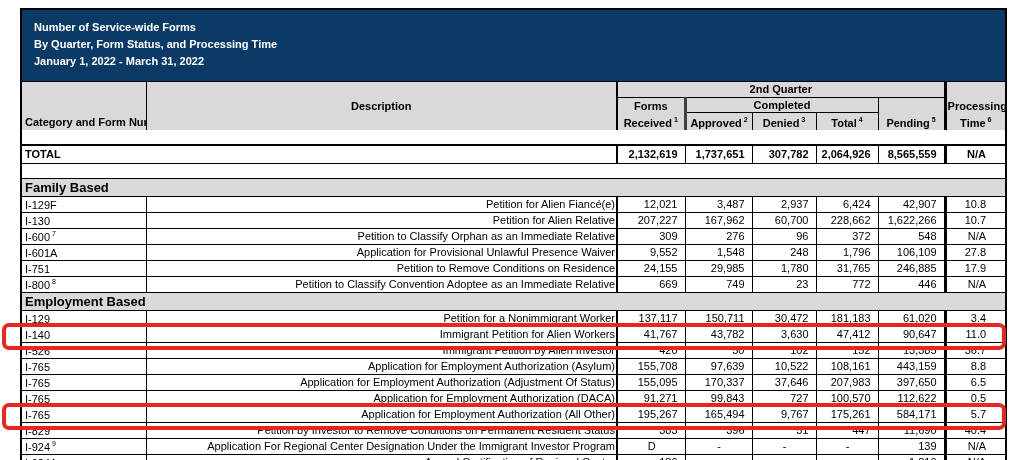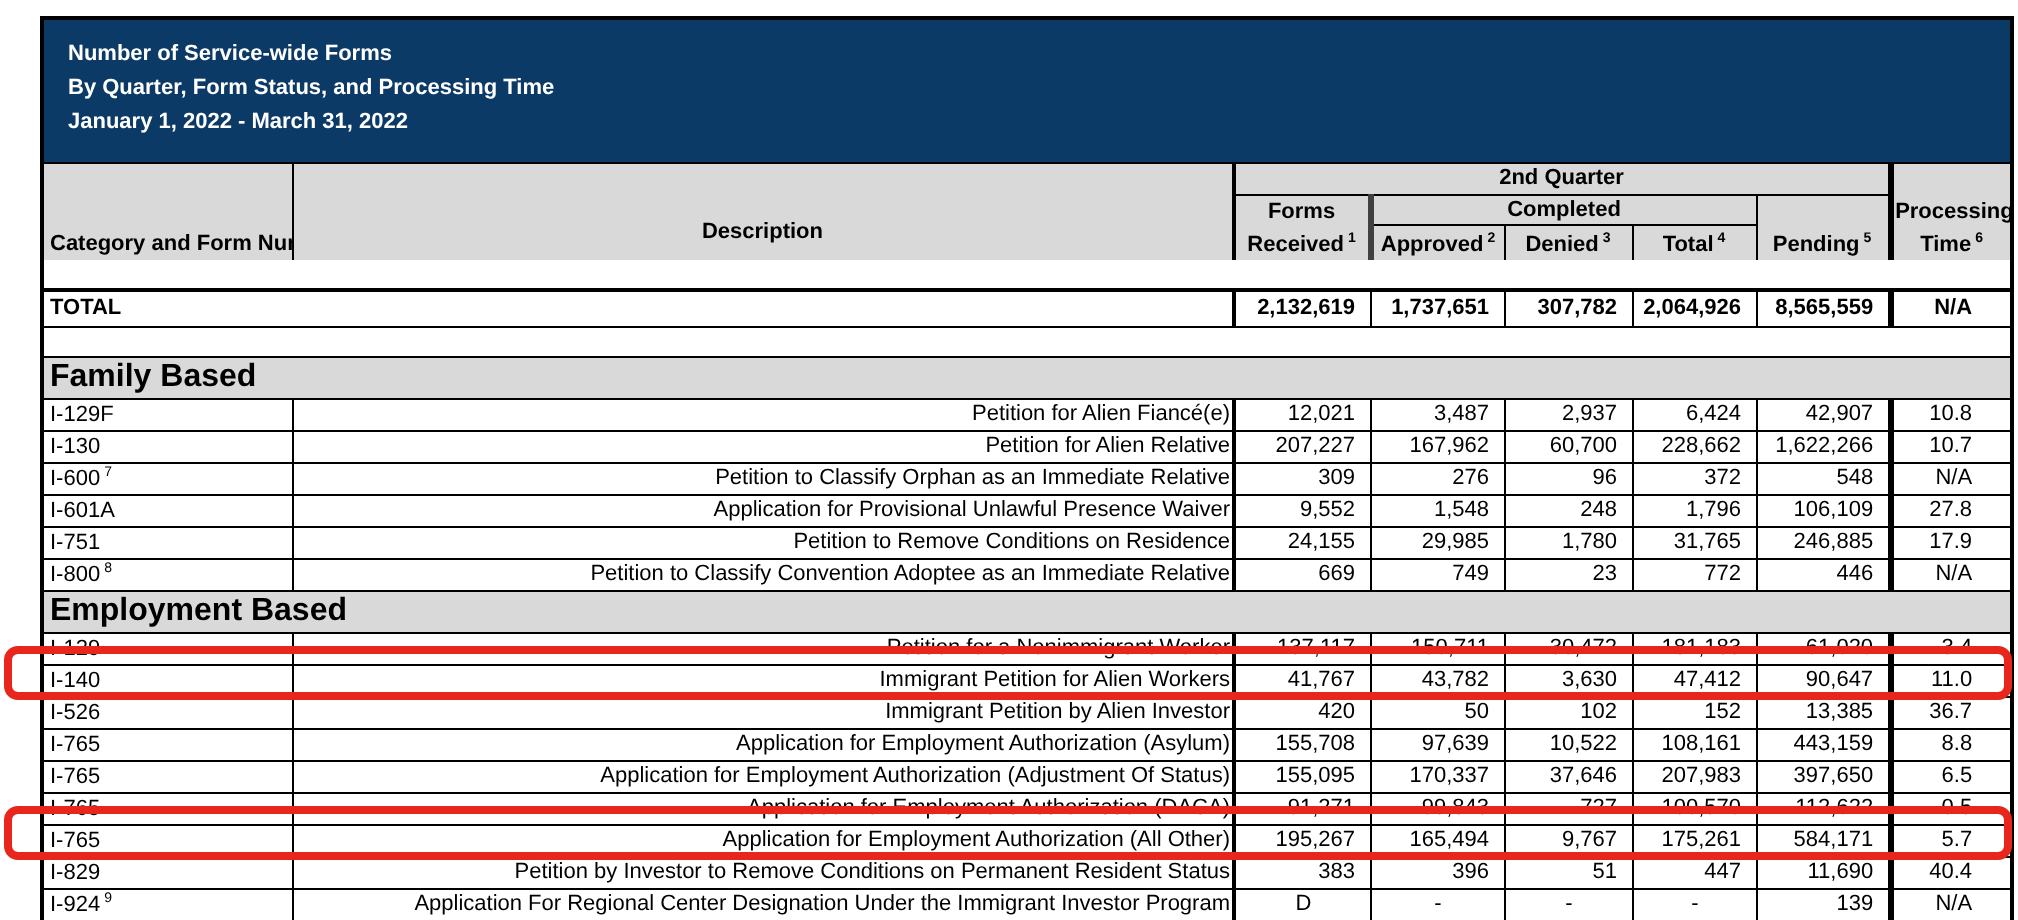--- a/index.html
+++ b/index.html
@@ -12,38 +12,38 @@
           padding:9px 0 0 12px;box-sizing:border-box;}
   #banner div{color:#fff;font-weight:bold;font-size:11px;line-height:17px;white-space:nowrap;}
   
   table{border-collapse:collapse;table-layout:fixed;width:983px;}
   td{overflow:hidden;white-space:nowrap;font-size:11px;box-sizing:border-box;}
   sup{font-size:7px;margin-left:2px;}
   
   thead td{background:var(--header_bg,#D9D9D9);font-weight:bold;text-align:center;}
   tr.hr1{height:15px}tr.hr2{height:15px}tr.hr3{height:15px}
   .h-cat{text-align:left;vertical-align:bottom;padding:0 0 2px 3px;border-right:1px solid #000;}
-  .h-desc{vertical-align:bottom;padding-bottom:8px;border-right:2px solid #000;}
+  .h-desc{vertical-align:bottom;padding-bottom:18px;border-right:2px solid #000;}
   .h-quarter{border-bottom:1px solid #000;}
   .h-forms{vertical-align:bottom;padding-bottom:1px;border-right:3px solid #404040;line-height:14px;margin-top:20px;}
   .h-completed{border-bottom:1px solid #000;border-right:1px solid #000;}
   .h-pending{vertical-align:bottom;padding-bottom:2px;}
   .h-sub{vertical-align:bottom;padding-bottom:2px;border-right:1px solid #000;}
   .h-proc{vertical-align:bottom;padding-bottom:1px;border-left:3px solid #000;line-height:14px;}
   
   tr.gap{height:15px;}
   tr.gap td{border:none;background:#fff;}
   
   tr.total-row{height:18px;}
   tr.total-row td{font-weight:bold;border-top:2px solid #000;border-bottom:1px solid #000;}
   .t-label{text-align:left;padding-left:3px;border-right:2px solid #000;}
   
   tr.band{height:13px;}
   tr.band td{background:var(--band_bg,#D9D9D9);font-weight:bold;text-align:left;
-             padding-left:3px;border-top:1px solid #000;border-bottom:1px solid #000;font-size:16px;}
+             padding-left:3px;border-top:1px solid #000;border-bottom:1px solid #000;font-size:13px;}
   
   tr.data-row{height:16px;}
   tr.data-row td{border-top:1px solid #000;border-bottom:1px solid #000;}
   .c-cat{text-align:left;padding-left:3px;border-right:1px solid #000;}
   .c-desc{text-align:right;padding-left:4px;border-right:2px solid #000;}
   .val{text-align:right;padding-right:7px;border-right:1px solid #000;}
   .time{border-left:3px solid #000;border-right:none;padding-right:19px;}
   .dash{text-align:center;padding-right:0;}
   
   .hl-box{position:absolute;left:2px;width:1004px;height:27px;box-sizing:border-box;

